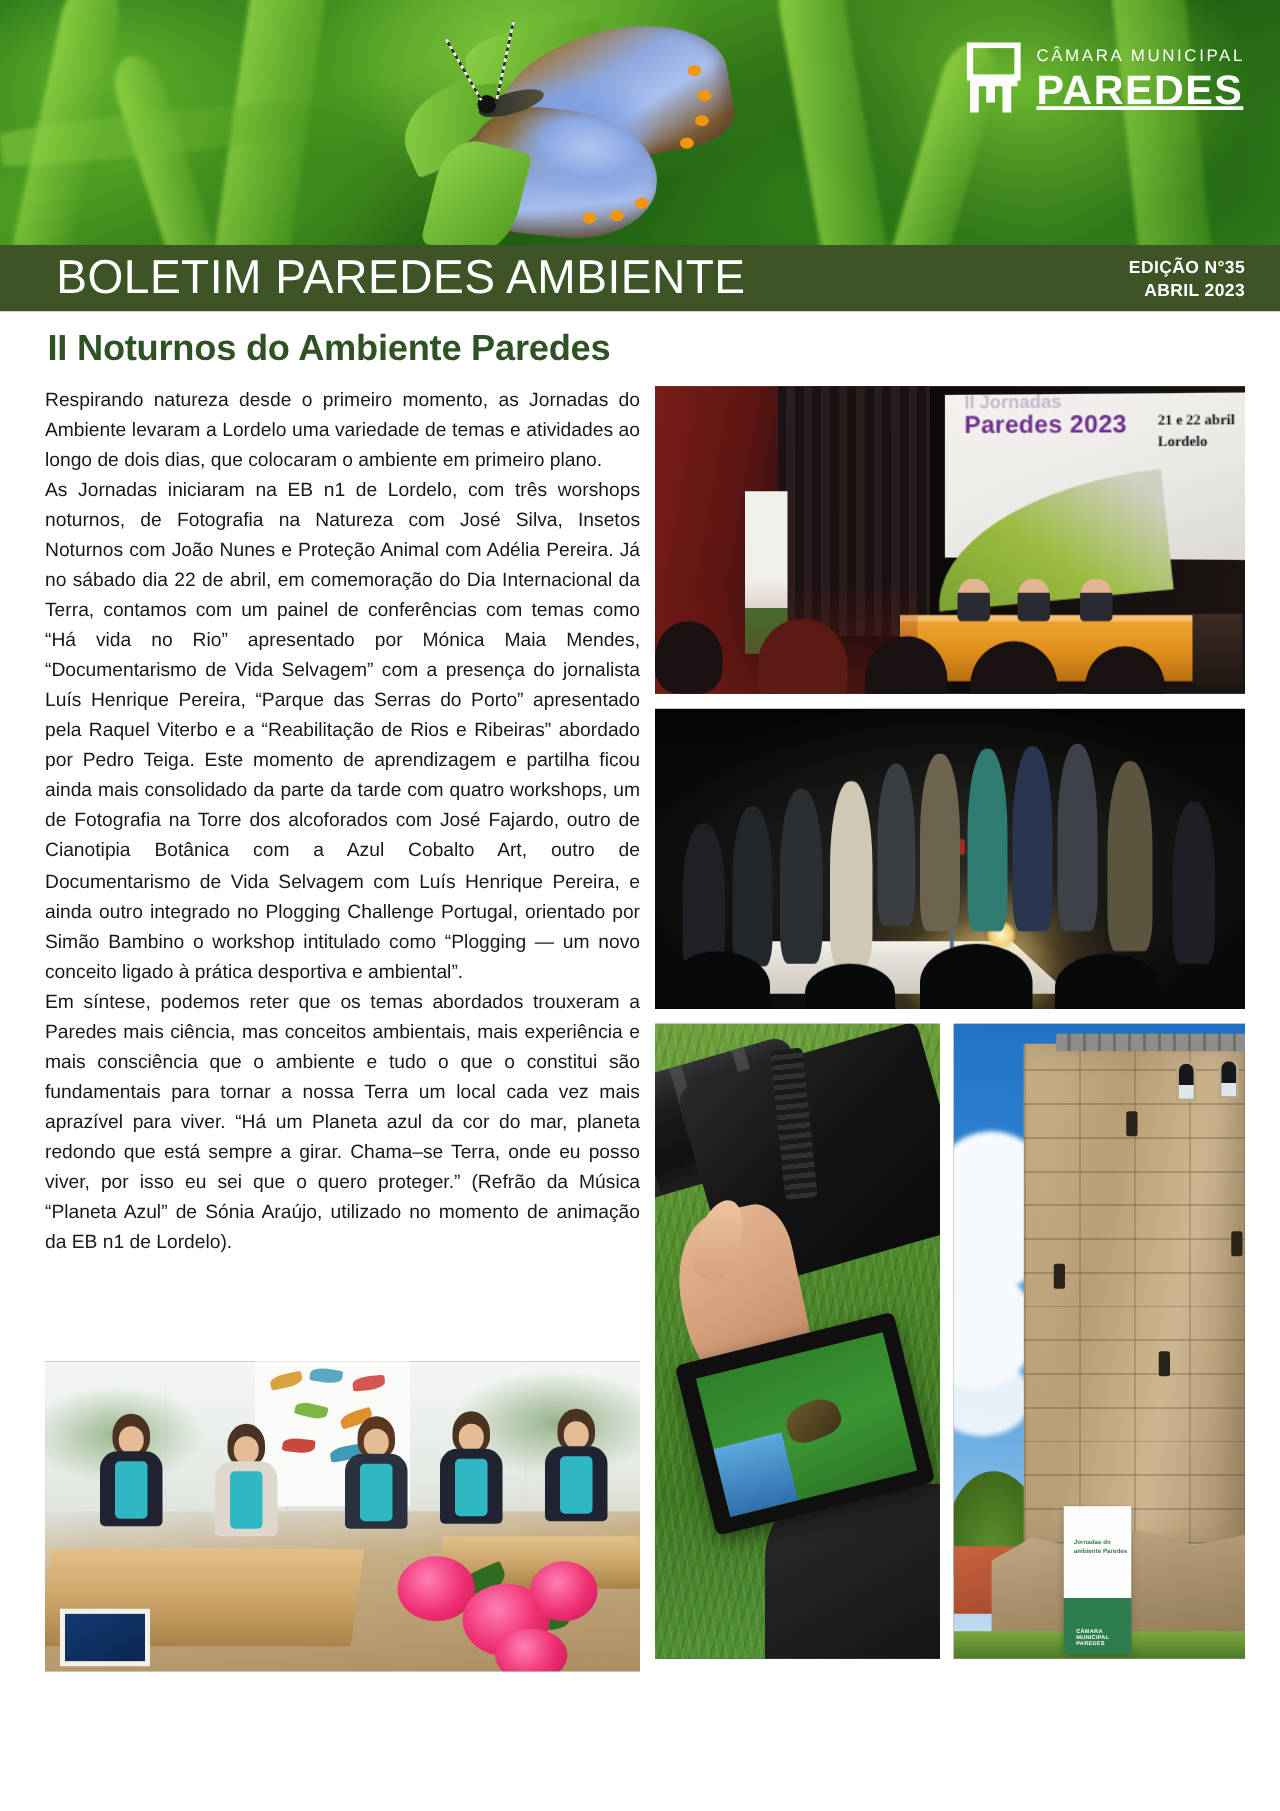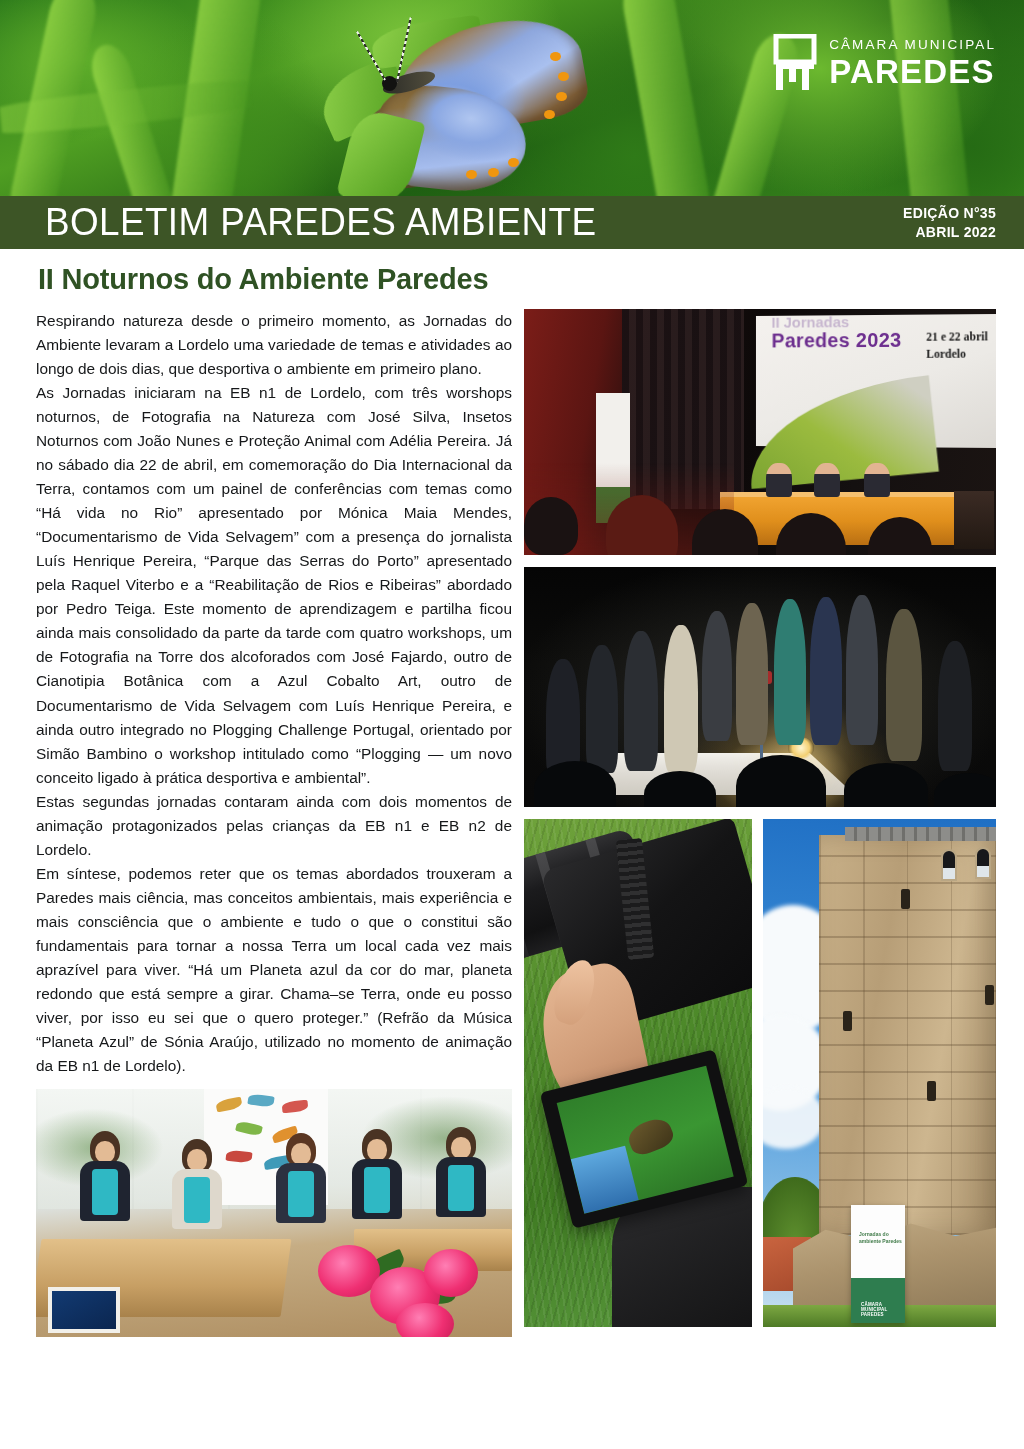--- a/index.html
+++ b/index.html
@@ -150,20 +150,21 @@
     font-weight: 400;
     margin-bottom: 4px;
     white-space: nowrap;
   }
   .logo-bottom {
     color: #ffffff;
     font-size: 33px;
     font-weight: bold;
     letter-spacing: 1.2px;
     white-space: nowrap;
+    text-decoration: underline;
   }
 
   
   .titlebar {
     position: absolute;
     top: 196px; left: 0;
     width: 1024px;
     height: 53px;
     background: #3d5526;
     display: flex;
@@ -678,32 +679,31 @@
         <div class="logo-top">CÂMARA MUNICIPAL</div>
         <div class="logo-bottom">PAREDES</div>
       </div>
     </div>
   </div>
 
   <div class="titlebar">
     <div class="titlebar-title">BOLETIM PAREDES AMBIENTE</div>
     <div class="titlebar-meta">
       <div>EDIÇÃO N°35</div>
-      <div>ABRIL 2022</div>
+      <div>ABRIL 2023</div>
     </div>
   </div>
 
   <div class="content">
 
     <h1 class="headline">II Noturnos do Ambiente Paredes</h1>
 
     <div class="article">
-      <p>Respirando natureza desde o primeiro momento, as Jornadas do Ambiente levaram a Lordelo uma variedade de temas e atividades ao longo de dois dias, que desportiva o ambiente em primeiro plano.</p>
+      <p>Respirando natureza desde o primeiro momento, as Jornadas do Ambiente levaram a Lordelo uma variedade de temas e atividades ao longo de dois dias, que colocaram o ambiente em primeiro plano.</p>
       <p>As Jornadas iniciaram na EB n1 de Lordelo, com três worshops noturnos, de Fotografia na Natureza com José Silva, Insetos Noturnos com João Nunes e Proteção Animal com Adélia Pereira. Já no sábado dia 22 de abril, em comemoração do Dia Internacional da Terra, contamos com um painel de conferências com temas como “Há vida no Rio” apresentado por Mónica Maia Mendes, “Documentarismo de Vida Selvagem” com a presença do jornalista Luís Henrique Pereira, “Parque das Serras do Porto” apresentado pela Raquel Viterbo e a “Reabilitação de Rios e Ribeiras” abordado por Pedro Teiga. Este momento de aprendizagem e partilha ficou ainda mais consolidado da parte da tarde com quatro workshops, um de Fotografia na Torre dos alcoforados com José Fajardo, outro de Cianotipia Botânica com a Azul Cobalto Art, outro de Documentarismo de Vida Selvagem com Luís Henrique Pereira, e ainda outro integrado no Plogging Challenge Portugal, orientado por Simão Bambino o workshop intitulado como “Plogging — um novo conceito ligado à prática desportiva e ambiental”.</p>
-      <p>Estas segundas jornadas contaram ainda com dois momentos de animação protagonizados pelas crianças da EB n1 e EB n2 de Lordelo.</p>
       <p>Em síntese, podemos reter que os temas abordados trouxeram a Paredes mais ciência, mas conceitos ambientais, mais experiência e mais consciência que o ambiente e tudo o que o constitui são fundamentais para tornar a nossa Terra um local cada vez mais aprazível para viver. “Há um Planeta azul da cor do mar, planeta redondo que está sempre a girar. Chama–se Terra, onde eu posso viver, por isso eu sei que o quero proteger.” (Refrão da Música “Planeta Azul” de Sónia Araújo, utilizado no momento de animação da EB n1 de Lordelo).</p>
     </div>
 
     <div class="photo photo-conf">
       <div class="conf-bg"></div>
       <div class="conf-curtain"></div>
       <div class="conf-screen">
         <div class="conf-screen-curve"></div>
         <div class="conf-screen-faint">II Jornadas</div>
         <div class="conf-screen-txt1">Paredes 2023</div>

